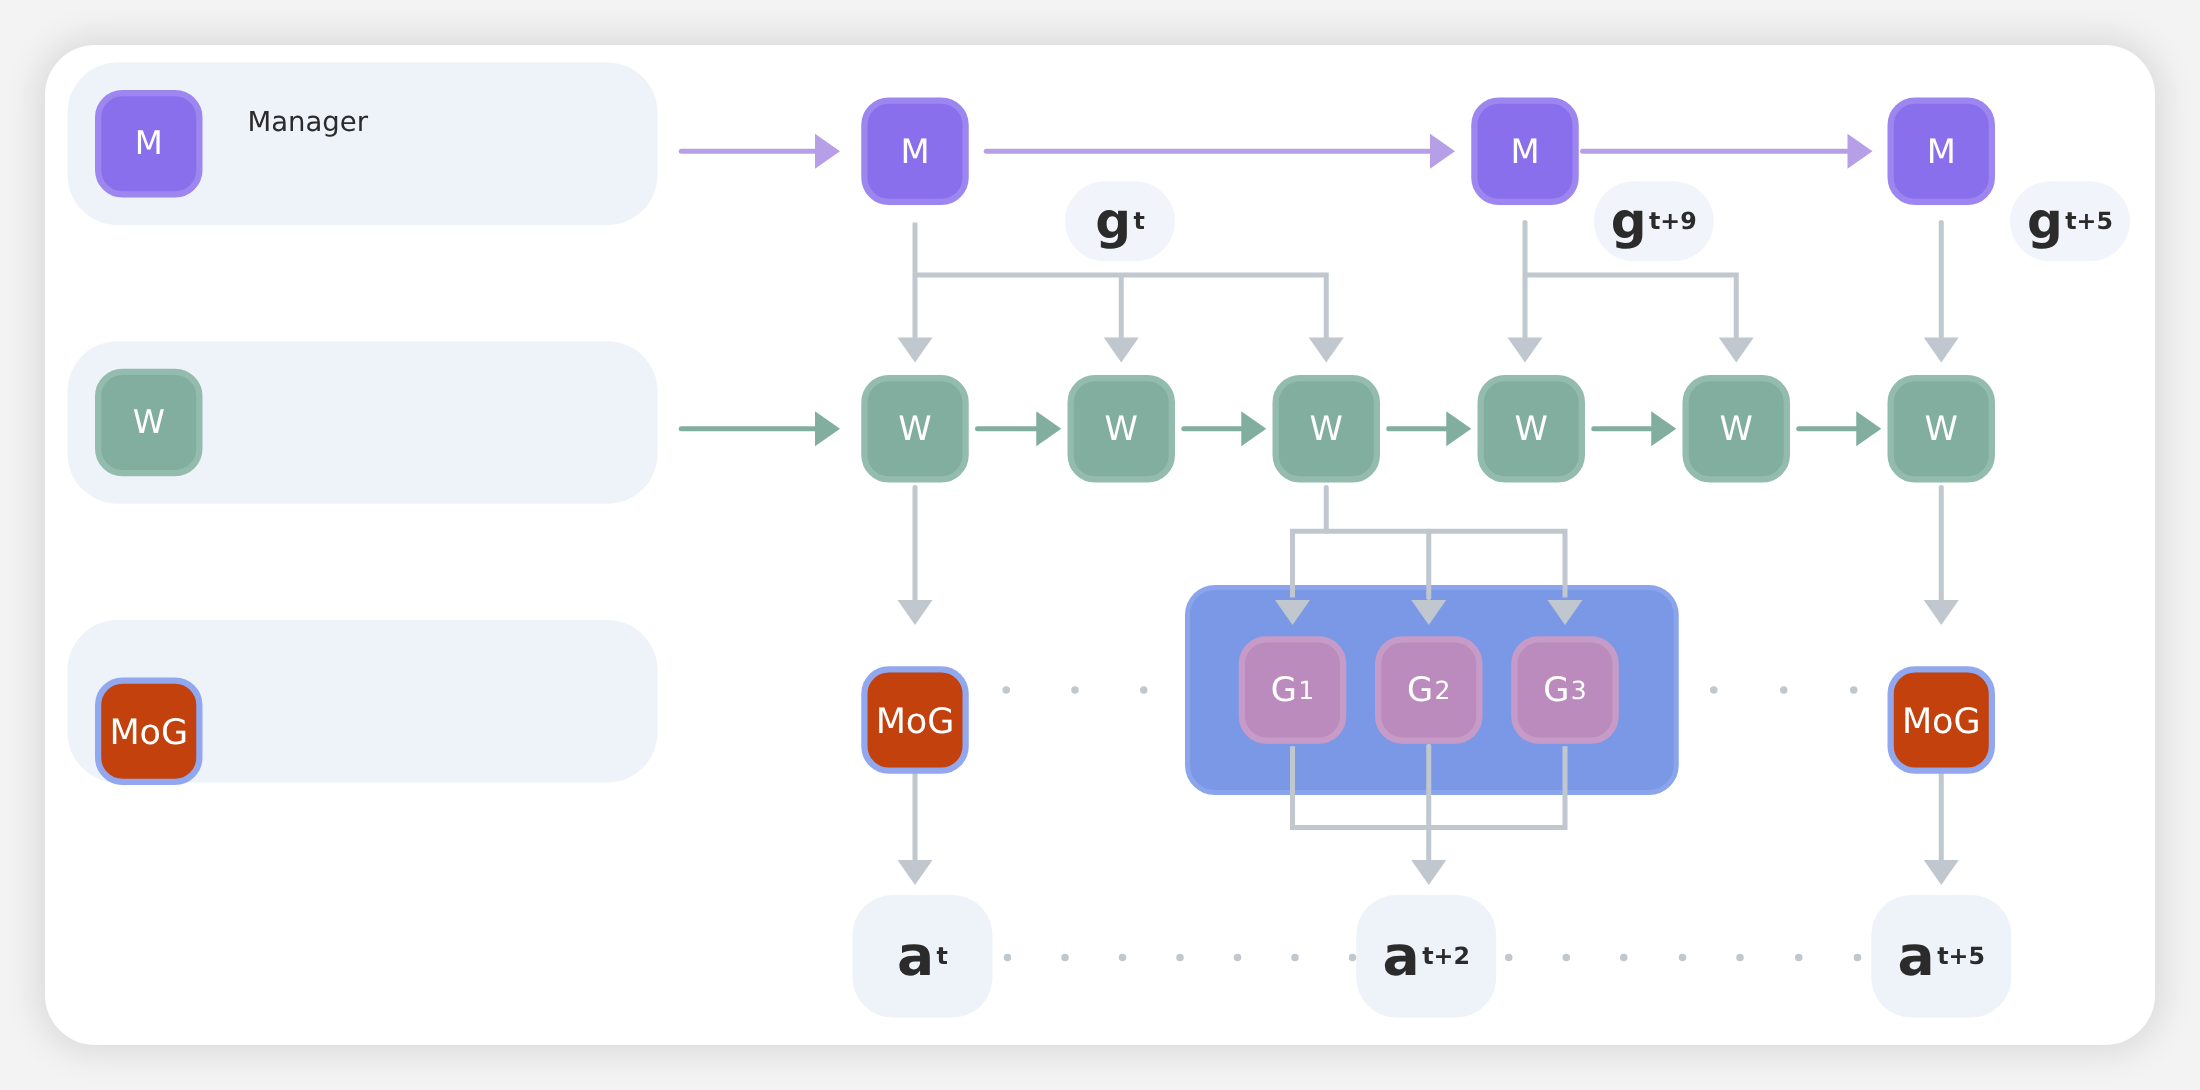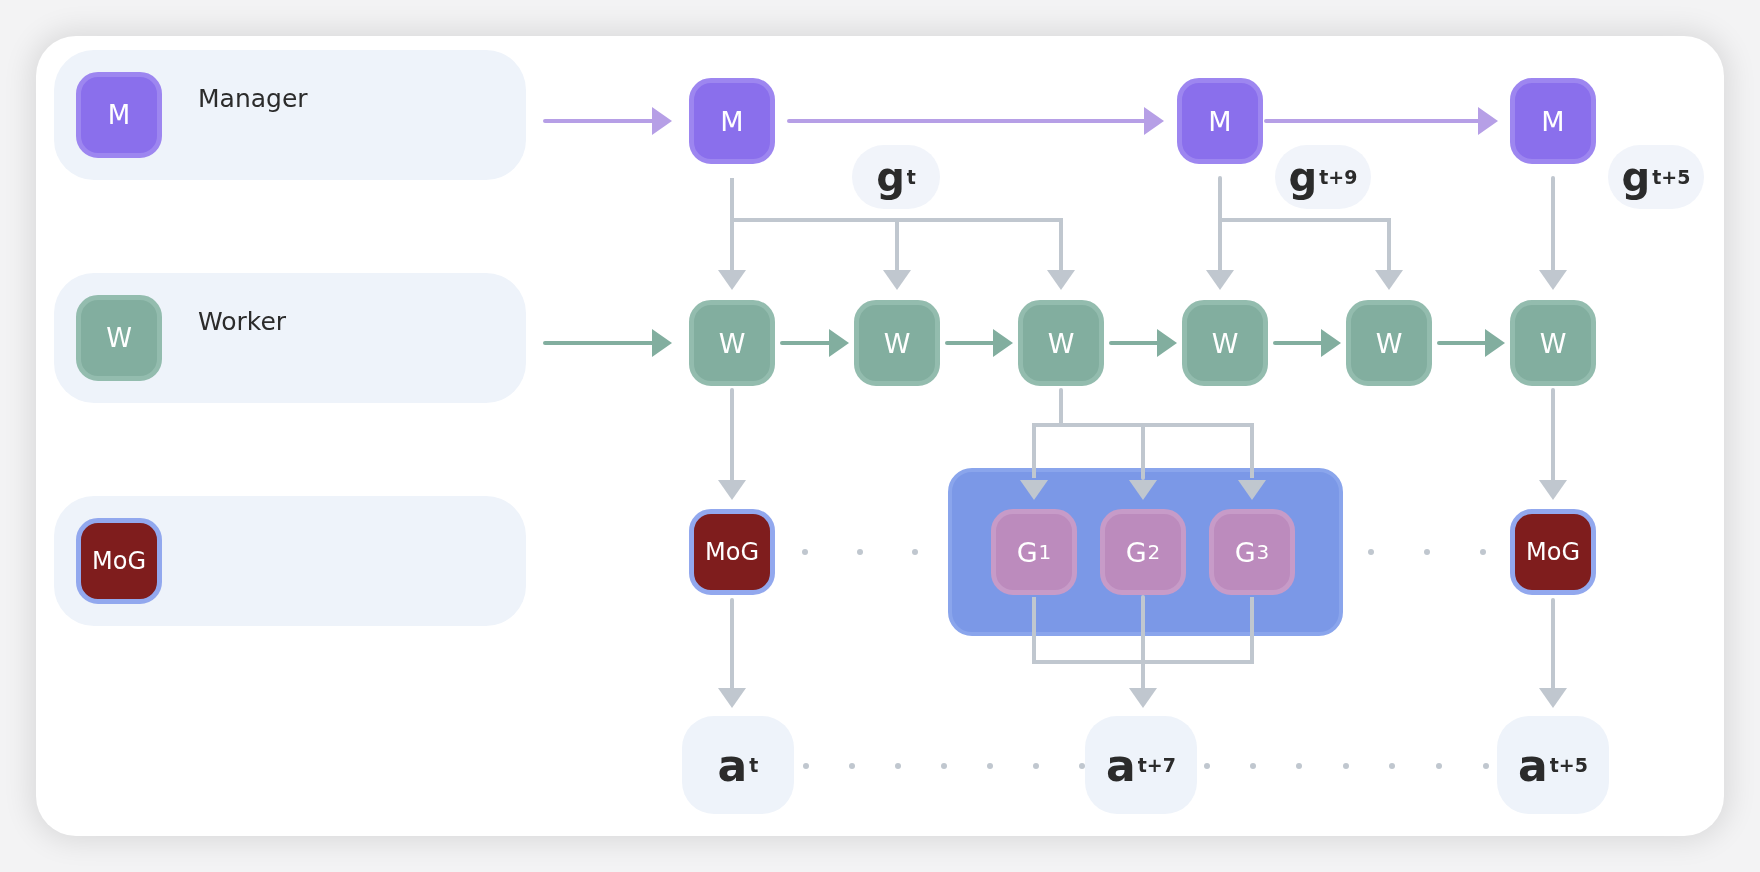--- a/index.html
+++ b/index.html
@@ -19,30 +19,30 @@
   }
   .legend-icon {
     position: absolute; left: 22px; top: 22px; width: 86px; height: 86px;
     box-sizing: border-box; border-radius: 22px;
     display: flex; align-items: center; justify-content: center;
     color: #fff; font-size: 26px; font-weight: 500;
   }
   .legend-label {
     position: absolute; left: 144px; top: 0; height: 96px;
     display: flex; align-items: center;
-    font-size: 25px; color: #2b2b2b; font-weight: 500;
+    font-size: 22px; color: #2b2b2b; font-weight: 500;
   }
   .node {
     position: absolute; width: 86px; height: 86px; box-sizing: border-box;
     border-radius: 22px; display: flex; align-items: center; justify-content: center;
     color: #fff; font-size: 27px; font-weight: 500;
   }
   .m { background: #8a6fec; border: 5px solid #9d86f0; }
   .w { background: #82ae9f; border: 5px solid #93bcae; }
-  .mog { background: #7f1d1d; border: 5px solid #92a8ee; font-size: 24px; }
+  .mog { background: #c2410c; border: 5px solid #92a8ee; font-size: 28px; margin-top: 24px; }
   .g { background: #bc8bbd; border: 5px solid #c79bc8; }
   .g sub { font-size: 20px; vertical-align: -2px; margin-left: 1px; }
   .gbox {
     position: absolute; left: 948px; top: 468px; width: 395px; height: 168px;
     background: #7b98e7; border: 4px solid #8aa5ec; box-sizing: border-box;
     border-radius: 24px;
   }
   .goal-pill {
     position: absolute; height: 64px; border-radius: 32px; background: #f1f4fa;
     display: flex; align-items: center; justify-content: center;
@@ -60,21 +60,20 @@
 <body>
 
 <div class="card"></div>
 
 <div class="legend-row" style="top:50px">
   <div class="legend-icon m">M</div>
   <div class="legend-label">Manager</div>
 </div>
 <div class="legend-row" style="top:273px">
   <div class="legend-icon w">W</div>
-  <div class="legend-label">Worker</div>
 </div>
 <div class="legend-row" style="top:496px">
   <div class="legend-icon mog">MoG</div>
 </div>
 
 <div class="gbox"></div>
 
 <svg class="wires" width="1760" height="872">
   <defs>
     <marker id="ahM" markerWidth="8" markerHeight="8" refX="7" refY="4" orient="auto" markerUnits="userSpaceOnUse" viewBox="0 0 8 8">
@@ -192,18 +191,18 @@
   <span>G</span>
     <sub>3</sub>
 </div>
 
 <div class="action-pill" style="left:682px;width:112px">
   <span>a</span>
     <span class="sub">t</span>
 </div>
 <div class="action-pill" style="left:1085px;width:112px">
   <span>a</span>
-    <span class="sub">t+7</span>
+    <span class="sub">t+2</span>
 </div>
 <div class="action-pill" style="left:1497px;width:112px">
   <span>a</span>
     <span class="sub">t+5</span>
 </div>
 
 </body></html>

